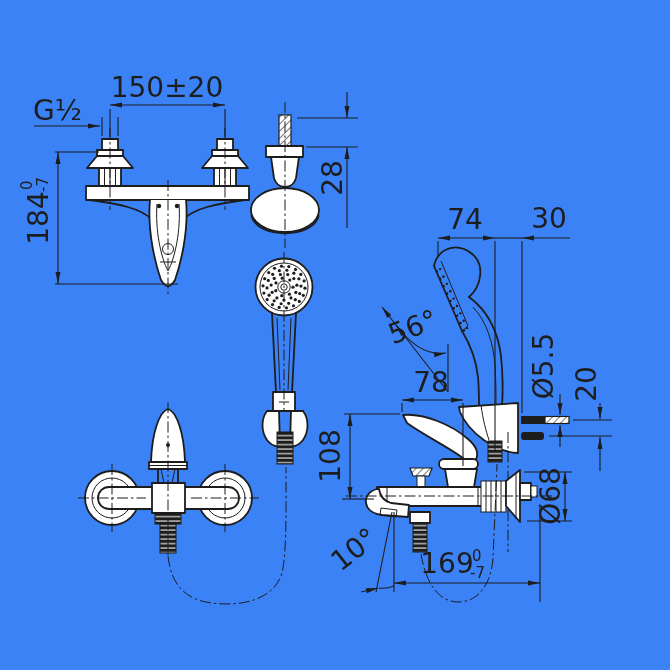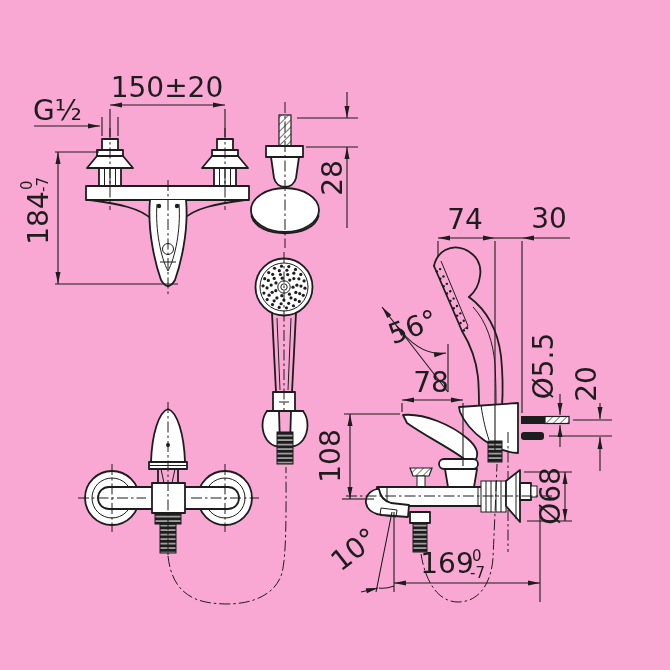--- a/index.html
+++ b/index.html
@@ -1,16 +1,16 @@
 <!DOCTYPE html>
 <html><head>
 <meta charset="utf-8">
 <style>
   html,body{margin:0;padding:0;background:#ffffff;}
-  #canvas{width:670px;height:670px;background:#f9a8d4;position:relative;overflow:hidden;}
+  #canvas{width:670px;height:670px;background:#3b82f6;position:relative;overflow:hidden;}
   svg{display:block;}
   text{font-family:"DejaVu Sans",sans-serif;fill:#1d1d1d;}
   .lbl{font-size:28px;}
   .tol{font-size:15px;}
   .o{fill:none;stroke:#1d1d1d;stroke-width:1.8;stroke-linejoin:round;stroke-linecap:round;}
   .ow{fill:#ffffff;stroke:#1d1d1d;stroke-width:1.8;stroke-linejoin:round;}
   .t{fill:none;stroke:#1d1d1d;stroke-width:1;stroke-linejoin:round;}
   .tw{fill:#ffffff;stroke:#1d1d1d;stroke-width:1;}
   .d{fill:none;stroke:#1d1d1d;stroke-width:1.1;}
   .cl{fill:none;stroke:#1d1d1d;stroke-width:1;stroke-dasharray:11 3 2.5 3;}

